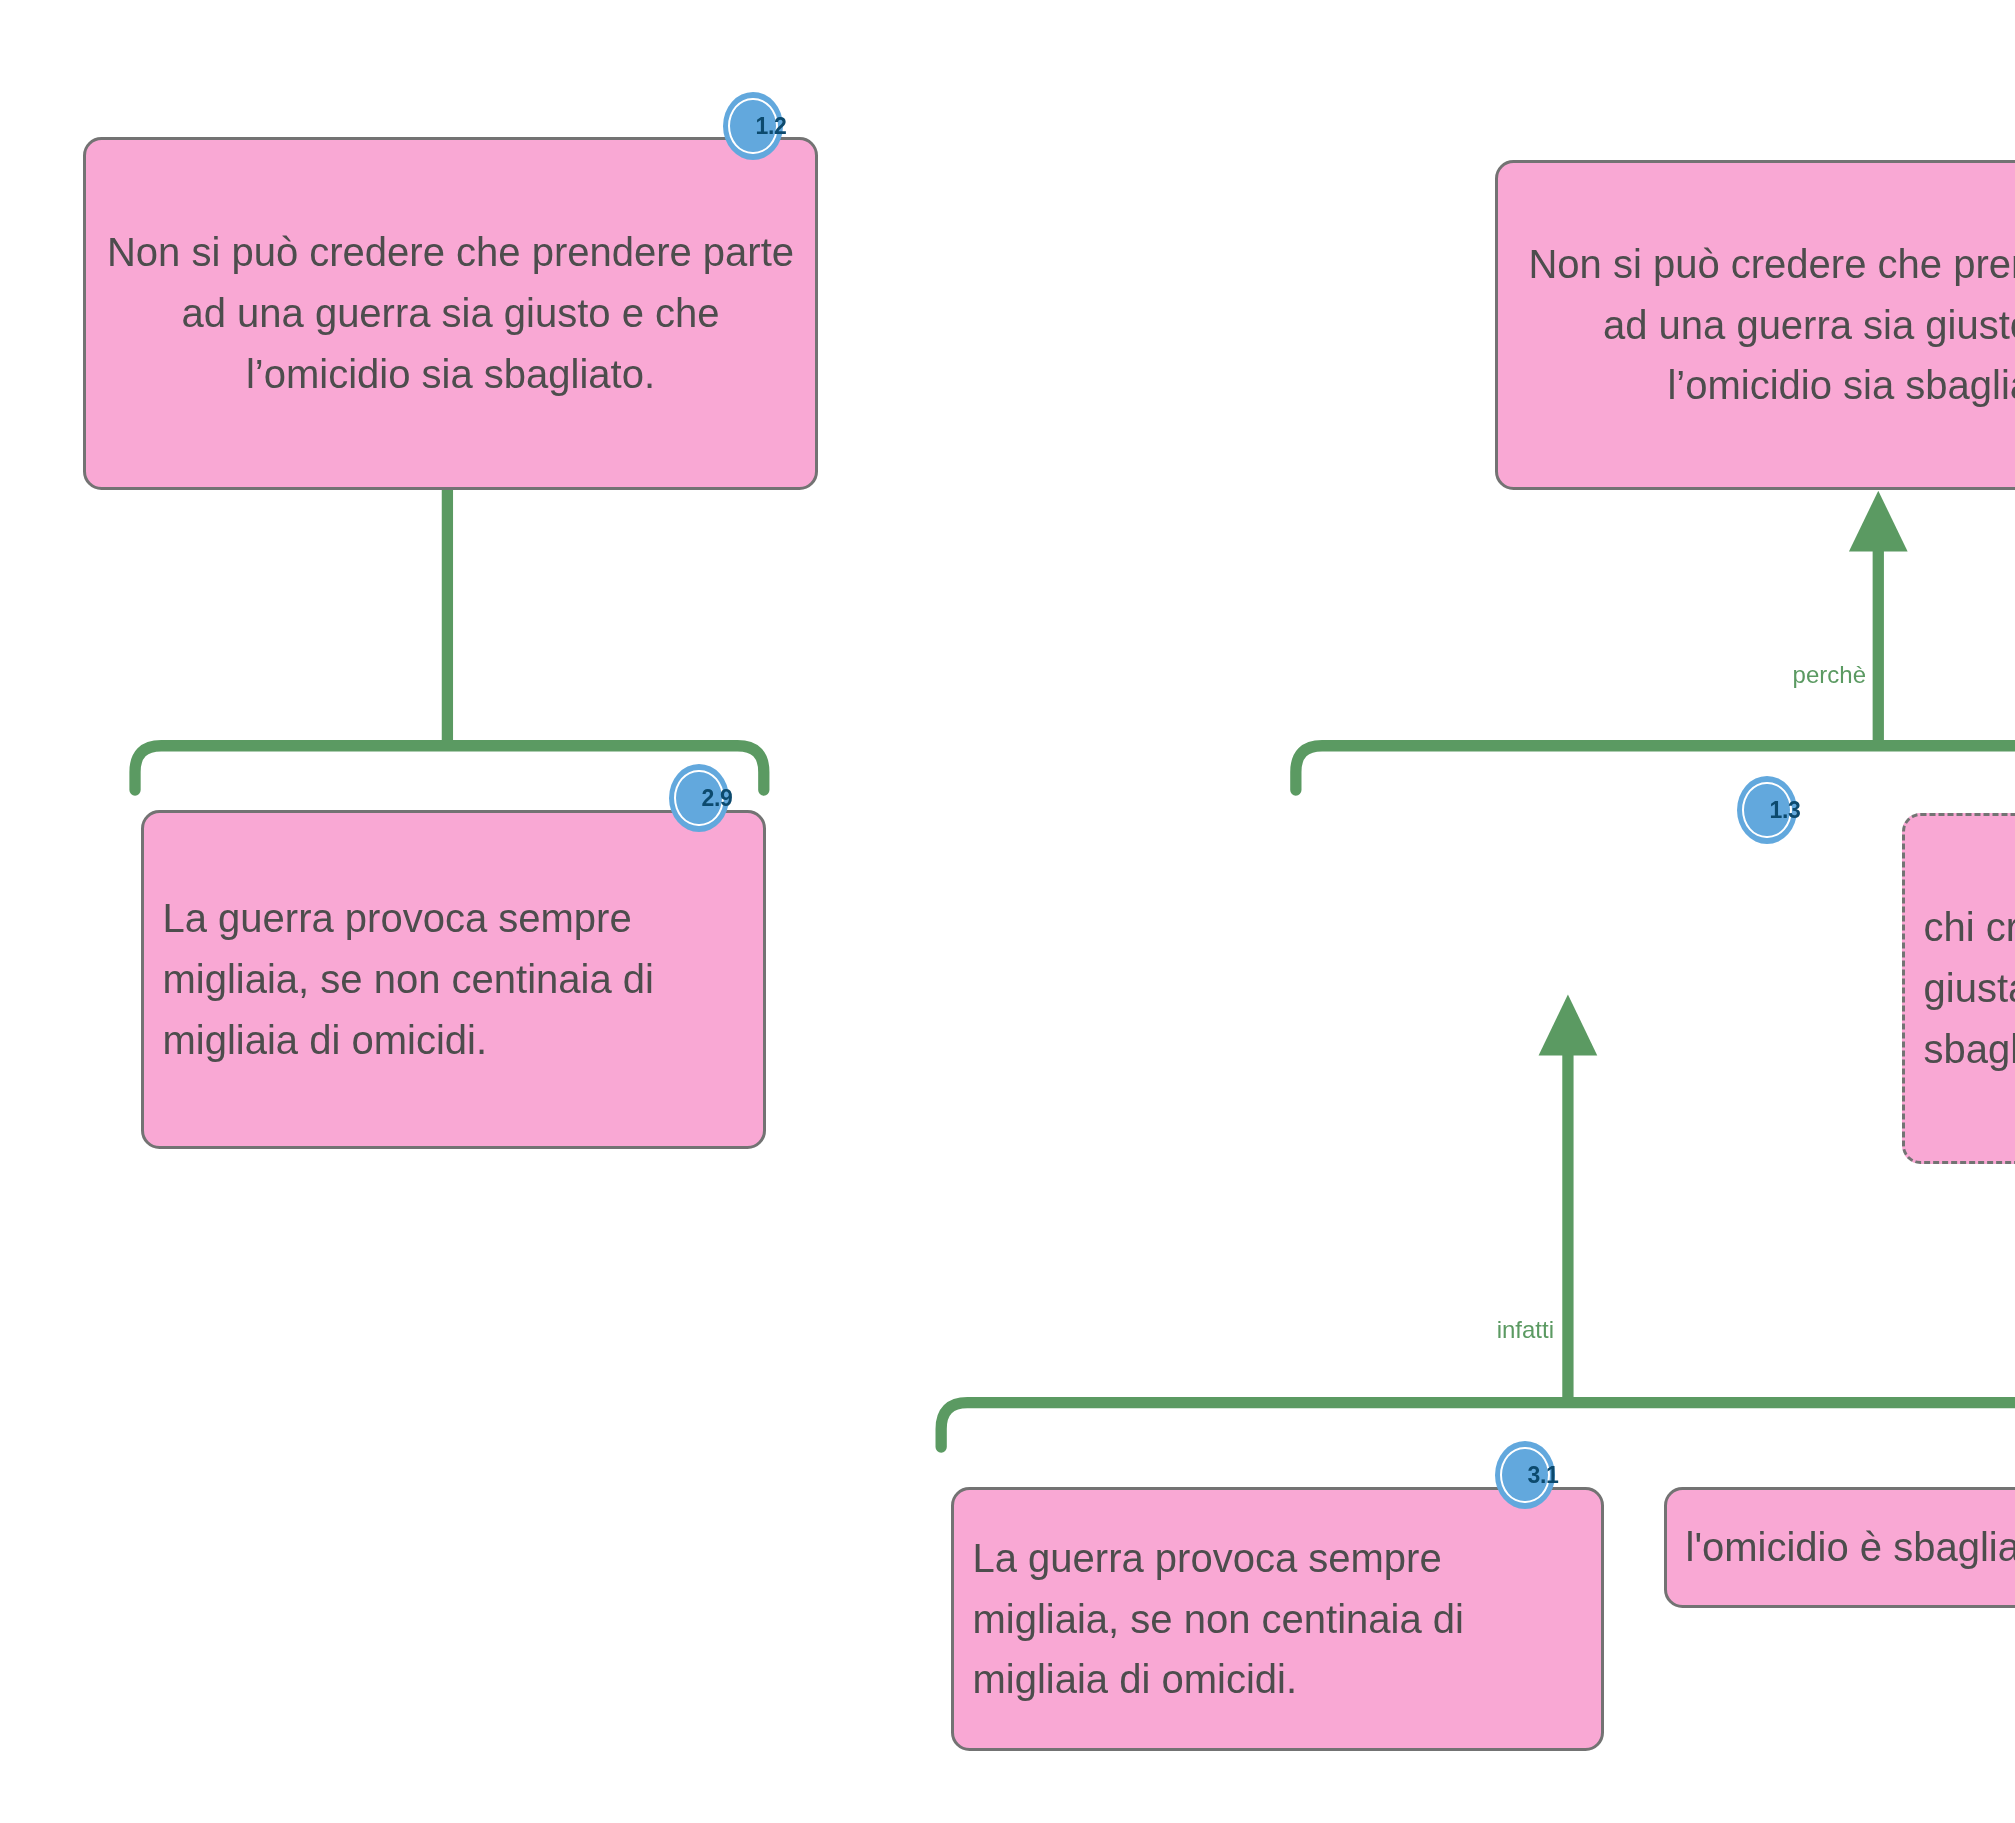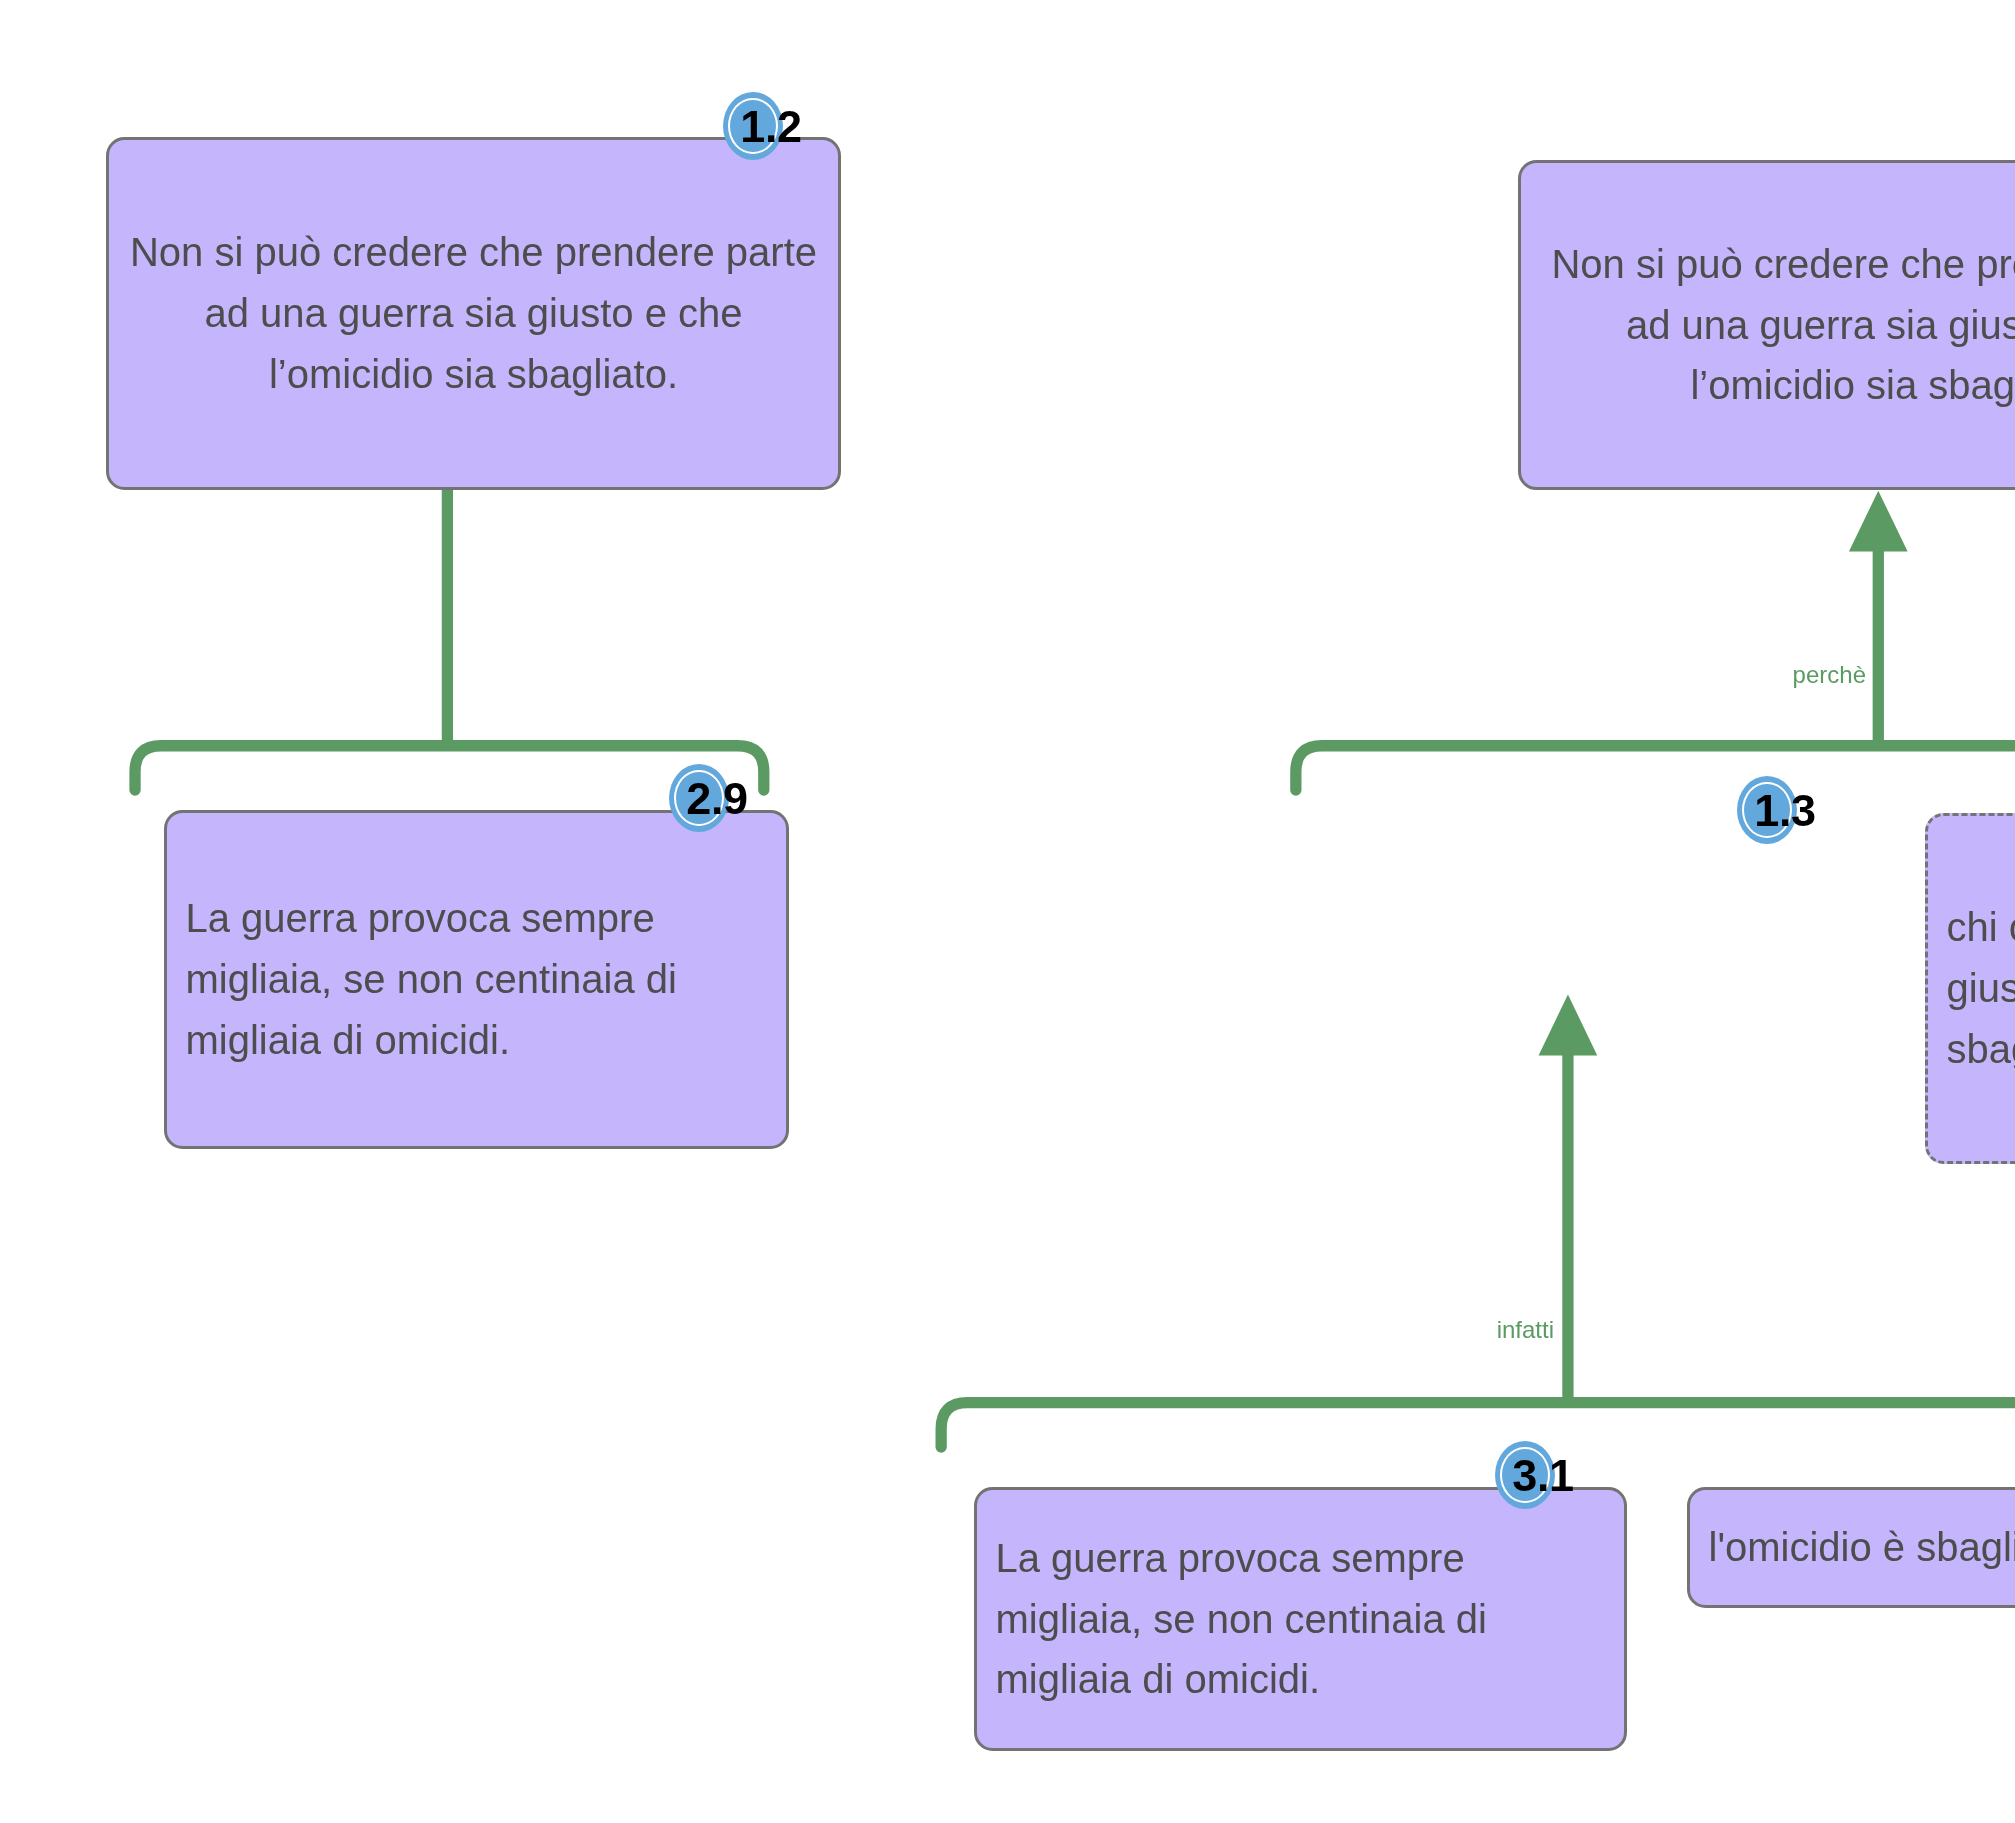--- a/index.html
+++ b/index.html
@@ -22,26 +22,25 @@
     left: 0;
     top: 0;
     width: 2499px;
     height: 1824px;
     pointer-events: none;
   }
   
   .node {
     position: absolute;
     box-sizing: border-box;
-    background: #c4b5fd;
+    background: #f9a8d4;
     display: flex;
     align-items: center;
     color: #4d4d4d;
     z-index: 5;
-    margin-left: 23px;
   }
   .node.solid {
     border: 3.6px solid #737373;
     border-radius: 18.5px;
   }
   .node.dashed {
     border: 3.6px dashed #737373;
     border-radius: 18.5px;
   }
   .node .txt {
@@ -72,22 +71,22 @@
     content: "";
     position: absolute;
     left: 5.2px; top: 5.6px;
     right: 5.2px; bottom: 5.6px;
     border: 2.8px solid #ffffff;
     border-radius: 50%;
     box-sizing: border-box;
   }
   .badge span {
     position: relative;
-    color: #000000;
-    font-size: 45px;
+    color: #0c4a6e;
+    font-size: 23px;
     font-weight: bold;
     letter-spacing: -0.4px;
     line-height: 1;
     margin-left: 36px;
   }
 
   
   .edge-label {
     position: absolute;
     color: #5b9a62;

